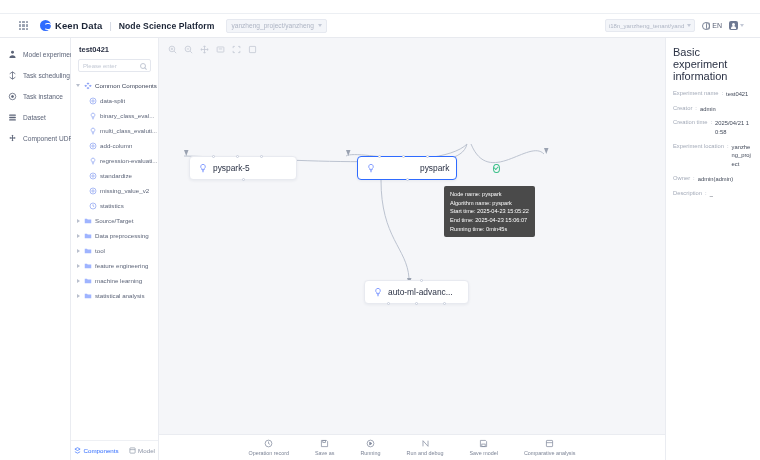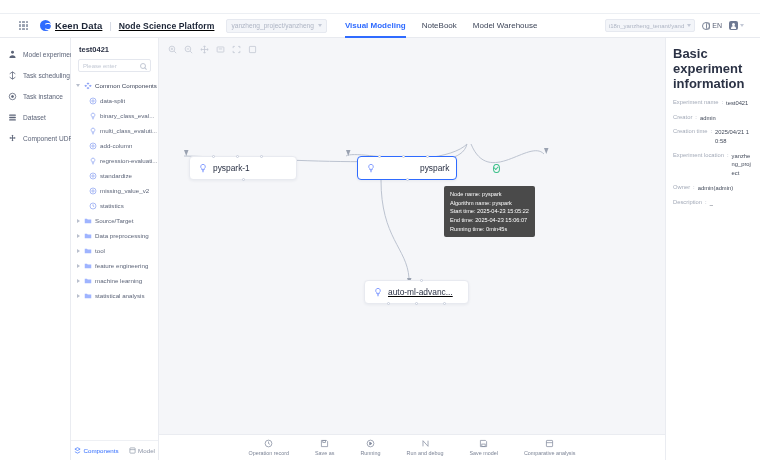--- a/index.html
+++ b/index.html
@@ -15,21 +15,21 @@
   .chrome-strip { position:absolute; top:0; left:0; width:760px; height:14px; background:#ffffff; border-bottom:1px solid #eceff3; }
 
   
   .app-header {
     position:absolute; top:14px; left:0; width:760px; height:24px;
     background:#ffffff; border-bottom:1px solid #e8eaef;
     display:flex; align-items:center; padding:0 8px;
   }
   .grid-menu { width:9px; height:9px; display:grid; grid-template-columns:repeat(3,1fr); grid-template-rows:repeat(3,1fr); gap:1px; margin-right:12px; margin-left:11px; }
   .grid-menu i { background:#9aa2b1; border-radius:.5px; }
-  .brand { display:flex; align-items:center; gap:4px;text-decoration:underline; }
+  .brand { display:flex; align-items:center; gap:4px; }
   .brand-logo { width:11px; height:11px; border-radius:50%; background:#2f6bff; position:relative; }
   .brand-logo::after { content:""; position:absolute; left:4px; top:2.5px; width:5.5px; height:5.5px; border:1.6px solid #fff; border-radius:50%; border-left-color:transparent; }
   .brand-name { font-size:9.5px; font-weight:bold; color:#1b2436; letter-spacing:.1px; }
   .brand-div { color:#c9cedb; font-size:9px; margin:0 3px; }
   .brand-sub { font-size:8.6px; color:#1b2436; font-weight:bold; letter-spacing:.1px; }
 
   .proj-select {
     margin-left:12px; height:14px; min-width:86px; background:#f3f5f9; border:1px solid #e6e9f0; border-radius:2px;
     display:flex; align-items:center; justify-content:space-between; padding:0 4px; gap:4px;
   }
@@ -111,21 +111,21 @@
   .ok::after { content:""; width:3.4px; height:1.8px; border-left:1.1px solid #3ec08a; border-bottom:1.1px solid #3ec08a; transform:rotate(-45deg); margin-bottom:1px; }
   .port { position:absolute; width:3px; height:3px; border-radius:50%; border:1px solid #c7cddb; background:#fff; }
 
   .tooltip {
     position:absolute; background:#4a4a4a; color:#fff; border-radius:2px; padding:4px 6px;
     font-size:5.6px; line-height:1.55; z-index:40; white-space:nowrap;
   }
 
   
   .info-panel { position:absolute; top:38px; right:0; width:95px; bottom:0; background:#ffffff; border-left:1px solid #eaecf1; padding:8px 7px; }
-  .info-title { font-size:13px; color:#2b3245; font-weight:bold; margin-bottom:8px; }
+  .info-title { font-size:11px; color:#2b3245; font-weight:normal; margin-bottom:8px; }
   .info-row { display:flex; gap:3px; margin-bottom:6px; align-items:flex-start; }
   .info-k { font-size:5.8px; color:#a3aab8; flex:0 0 auto; white-space:nowrap; }
   .info-v { font-size:5.8px; color:#404858; word-break:break-all; line-height:1.5; }
 
   
   .action-bar {
     position:absolute; left:159px; right:95px; bottom:0; height:26px; background:#ffffff; border-top:1px solid #eaecf1;
     display:flex; align-items:center; justify-content:center; gap:26px;
   }
   .act { display:flex; flex-direction:column; align-items:center; gap:1.5px; cursor:pointer; }
@@ -154,25 +154,20 @@
     </div>
     <div class="brand">
       <div class="brand-logo"></div>
       <div class="brand-name">Keen Data</div>
       <div class="brand-div">|</div>
       <div class="brand-sub">Node Science Platform</div>
     </div>
     <div class="proj-select">
       <span>yanzheng_project/yanzheng</span>
       <div class="caret"></div>
-    </div>
-    <div class="nav-tabs">
-      <div class="nav-tab active">Visual Modeling</div>
-      <div class="nav-tab">NoteBook</div>
-      <div class="nav-tab">Model Warehouse</div>
     </div>
     <div class="header-right">
       <div class="tenant-select">
         <span>i18n_yanzheng_tenant/yand</span>
         <div class="caret"></div>
       </div>
       <div class="lang">
         <div class="globe"></div>
         <span>EN</span>
       </div>
@@ -464,21 +459,21 @@
       </svg>
 
 
       <div class="node" style="left:30px; top:118px; width:108px;">
         <span class="nico">
           <svg viewBox="0 0 16 16" fill="none" stroke="currentColor" stroke-width="1.3">
               <path d="M8 2.2a3.6 3.6 0 0 0-2.2 6.5v1.6h4.4V8.7A3.6 3.6 0 0 0 8 2.2z"></path>
               <path d="M6.4 12.4h3.2M7 14h2"></path>
             </svg>
         </span>
-        <span class="nlabel">pyspark-1</span>
+        <span class="nlabel">pyspark-5</span>
         <span class="port" style="left:22px; top:-2px;"></span>
         <span class="port" style="left:46px; top:-2px;"></span>
         <span class="port" style="left:70px; top:-2px;"></span>
         <span class="port" style="left:50%; bottom:-2px; margin-left:-1.5px;"></span>
       </div>
 
       <div class="node selected" style="left:198px; top:118px; width:100px;">
         <span class="nico">
           <svg viewBox="0 0 16 16" fill="none" stroke="currentColor" stroke-width="1.3">
               <path d="M8 2.2a3.6 3.6 0 0 0-2.2 6.5v1.6h4.4V8.7A3.6 3.6 0 0 0 8 2.2z"></path>
@@ -487,21 +482,21 @@
         </span>
         <span class="nlabel">pyspark</span>
         <span class="ok" style="margin-left:auto;"></span>
         <span class="port" style="left:20px; top:-2px;"></span>
         <span class="port" style="left:44px; top:-2px;"></span>
         <span class="port" style="left:68px; top:-2px;"></span>
         <span class="port" style="left:50%; bottom:-2px; margin-left:-1.5px;"></span>
       </div>
 
 
-      <div class="node" style="left:205px; top:242px; width:105px;text-decoration:underline;">
+      <div class="node" style="left:205px; top:242px; width:105px;">
         <span class="nico">
           <svg viewBox="0 0 16 16" fill="none" stroke="currentColor" stroke-width="1.3">
               <path d="M8 2.2a3.6 3.6 0 0 0-2.2 6.5v1.6h4.4V8.7A3.6 3.6 0 0 0 8 2.2z"></path>
               <path d="M6.4 12.4h3.2M7 14h2"></path>
             </svg>
         </span>
         <span class="nlabel">auto-ml-advanc...</span>
         <span class="port" style="left:55px; top:-2px;"></span>
         <span class="port" style="left:22px; bottom:-2px;"></span>
         <span class="port" style="left:50px; bottom:-2px;"></span>

